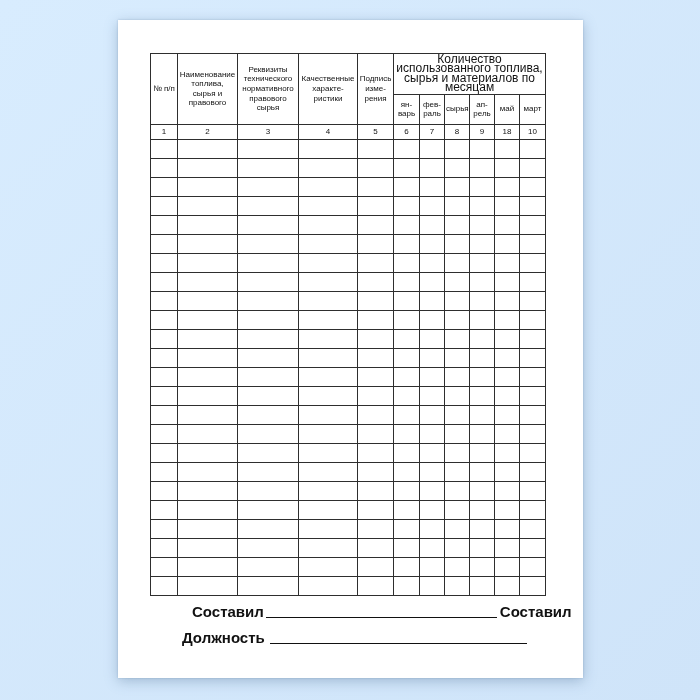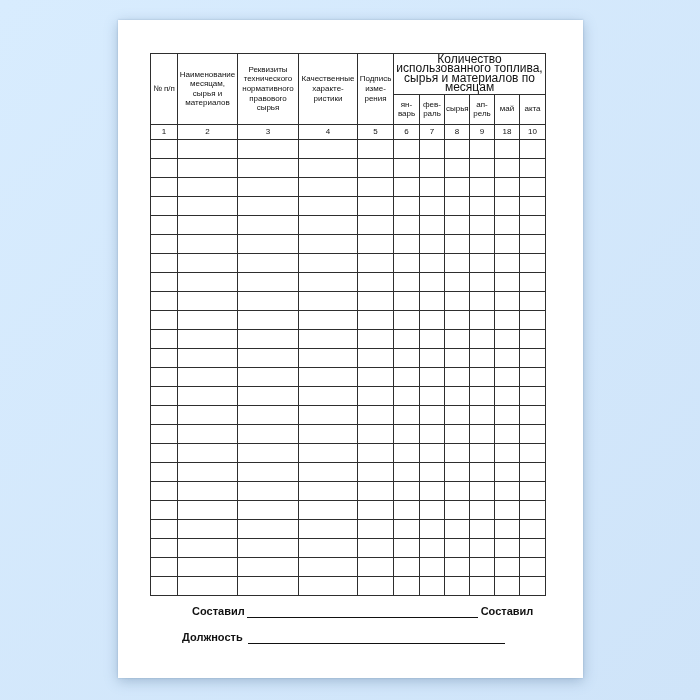--- a/index.html
+++ b/index.html
@@ -48,21 +48,21 @@
   }
   .form-table th.group{height:34px;font-size:12px;line-height:9.4px;padding:1px 0;margin-top:20px;}
   .form-table tr.months-row th{height:30px;}
   .form-table tr.nums-row td{height:15px;}
   .form-table tbody td{height:19px;padding:0;}
   .nowrap{white-space:nowrap;}
   .footer-row{
     position:absolute;
     display:flex;
     align-items:flex-end;
-    font-size:11px;
+    font-size:15px;
     font-weight:bold;
     line-height:13px;
     white-space:nowrap;
   }
   .footer-row1{left:74px;top:585px;}
   .footer-row2{left:64px;top:611px;justify-content:center;}
   .blank-line{
     display:inline-block;
     height:13px;
     border-bottom:1px solid var(--text);
@@ -86,33 +86,33 @@
           <col style="width:26px">
         <col style="width:25px">
           <col style="width:25px">
           <col style="width:25px">
         <col style="width:25px">
           <col style="width:26px">
       </colgroup>
       <thead>
         <tr>
           <th rowspan="2" class="nowrap">№ п/п</th>
-          <th rowspan="2">Наименование месяцам, сырья и материалов</th>
+          <th rowspan="2">Наименование топлива, сырья и правового</th>
           <th rowspan="2">Реквизиты технического нормативного правового сырья</th>
           <th rowspan="2">Качественные характе-ристики</th>
           <th rowspan="2">Подпись изме-рения</th>
           <th colspan="6" class="group">Количество использованного топлива, сырья и материалов по месяцам</th>
         </tr>
         <tr class="months-row">
           <th>ян-варь</th>
           <th>фев-раль</th>
           <th>сырья</th>
           <th>ап-рель</th>
           <th>май</th>
-          <th>акта</th>
+          <th>март</th>
         </tr>
         <tr class="nums-row">
           <td>1</td>
           <td>2</td>
           <td>3</td>
           <td>4</td>
           <td>5</td>
           <td>6</td>
           <td>7</td>
           <td>8</td>

